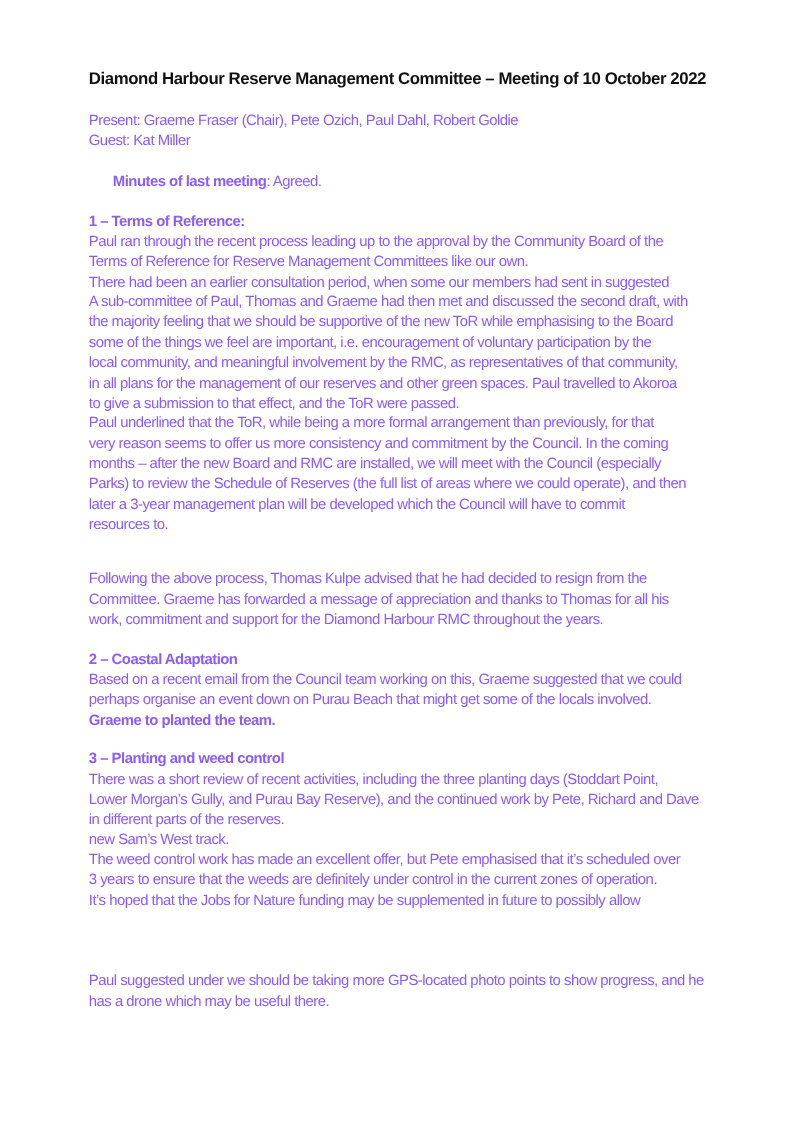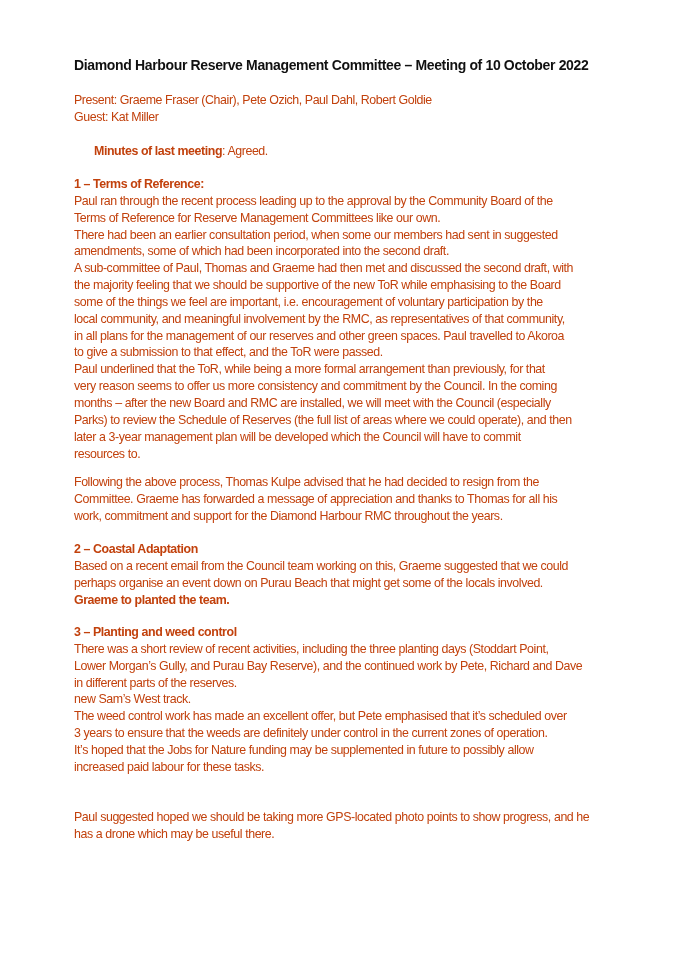--- a/index.html
+++ b/index.html
@@ -11,21 +11,21 @@
     }
     .title {
       position: absolute; left: 74px; top: 57px;
       font-size: 14px; font-weight: bold; letter-spacing: -0.35px;
       white-space: nowrap; color: #111;
     }
     .block { position: absolute; left: 74px; }
     .ln {
       display: block; height: 16.85px; line-height: 16.85px;
       font-size: 12.4px; letter-spacing: -0.42px; white-space: nowrap;
-      color: #c2410c;
+      color: #8b5cf6;
     }
     .b { font-weight: bold; }
   </style>
 </head>
 <body>
 
 <div class="page">
 
   <div class="title">Diamond Harbour Reserve Management Committee – Meeting of 10 October 2022</div>
 
@@ -37,21 +37,20 @@
   <div class="block" style="top:143px;margin-left:20px;">
     <span class="ln"><span class="b">Minutes of last meeting</span><span>: Agreed.</span></span>
   </div>
 
   <div class="block" style="top:176px;">
     <span class="ln b">1 – Terms of Reference:</span>
     <div>
       <span class="ln">Paul ran through the recent process leading up to the approval by the Community Board of the</span>
       <span class="ln">Terms of Reference for Reserve Management Committees like our own.</span>
       <span class="ln">There had been an earlier consultation period, when some our members had sent in suggested</span>
-      <span class="ln">amendments, some of which had been incorporated into the second draft.</span>
       <span class="ln">A sub-committee of Paul, Thomas and Graeme had then met and discussed the second draft, with</span>
       <span class="ln">the majority feeling that we should be supportive of the new ToR while emphasising to the Board</span>
       <span class="ln">some of the things we feel are important, i.e. encouragement of voluntary participation by the</span>
       <span class="ln">local community, and meaningful involvement by the RMC, as representatives of that community,</span>
       <span class="ln">in all plans for the management of our reserves and other green spaces. Paul travelled to Akoroa</span>
       <span class="ln">to give a submission to that effect, and the ToR were passed.</span>
       <span class="ln">Paul underlined that the ToR, while being a more formal arrangement than previously, for that</span>
       <span class="ln">very reason seems to offer us more consistency and commitment by the Council. In the coming</span>
       <span class="ln">months – after the new Board and RMC are installed, we will meet with the Council (especially</span>
       <span class="ln">Parks) to review the Schedule of Reserves (the full list of areas where we could operate), and then</span>
@@ -75,21 +74,20 @@
 
   <div class="block" style="top:624px;">
     <span class="ln b">3 – Planting and weed control</span>
     <span class="ln">There was a short review of recent activities, including the three planting days (Stoddart Point,</span>
     <span class="ln">Lower Morgan’s Gully, and Purau Bay Reserve), and the continued work by Pete, Richard and Dave</span>
     <span class="ln">in different parts of the reserves.</span>
     <span class="ln">new Sam’s West track.</span>
     <span class="ln">The weed control work has made an excellent offer, but Pete emphasised that it’s scheduled over</span>
     <span class="ln">3 years to ensure that the weeds are definitely under control in the current zones of operation.</span>
     <span class="ln">It’s hoped that the Jobs for Nature funding may be supplemented in future to possibly allow</span>
-    <span class="ln">increased paid labour for these tasks.</span>
   </div>
 
   <div class="block" style="top:809px;">
-    <span class="ln">Paul suggested hoped we should be taking more GPS-located photo points to show progress, and he</span>
+    <span class="ln">Paul suggested under we should be taking more GPS-located photo points to show progress, and he</span>
     <span class="ln">has a drone which may be useful there.</span>
   </div>
 
 </div>
 
 </body></html>

